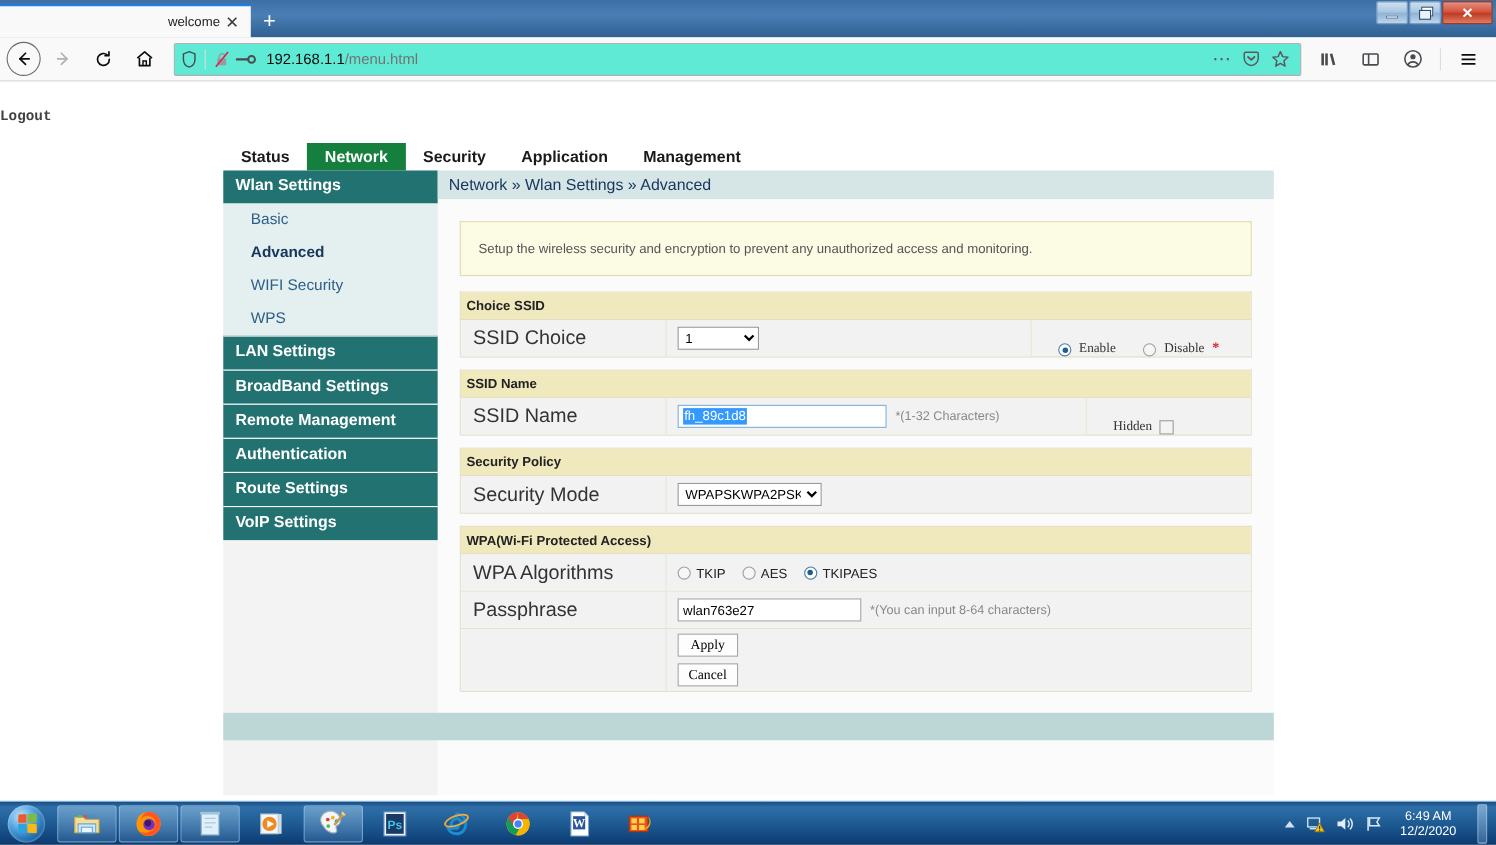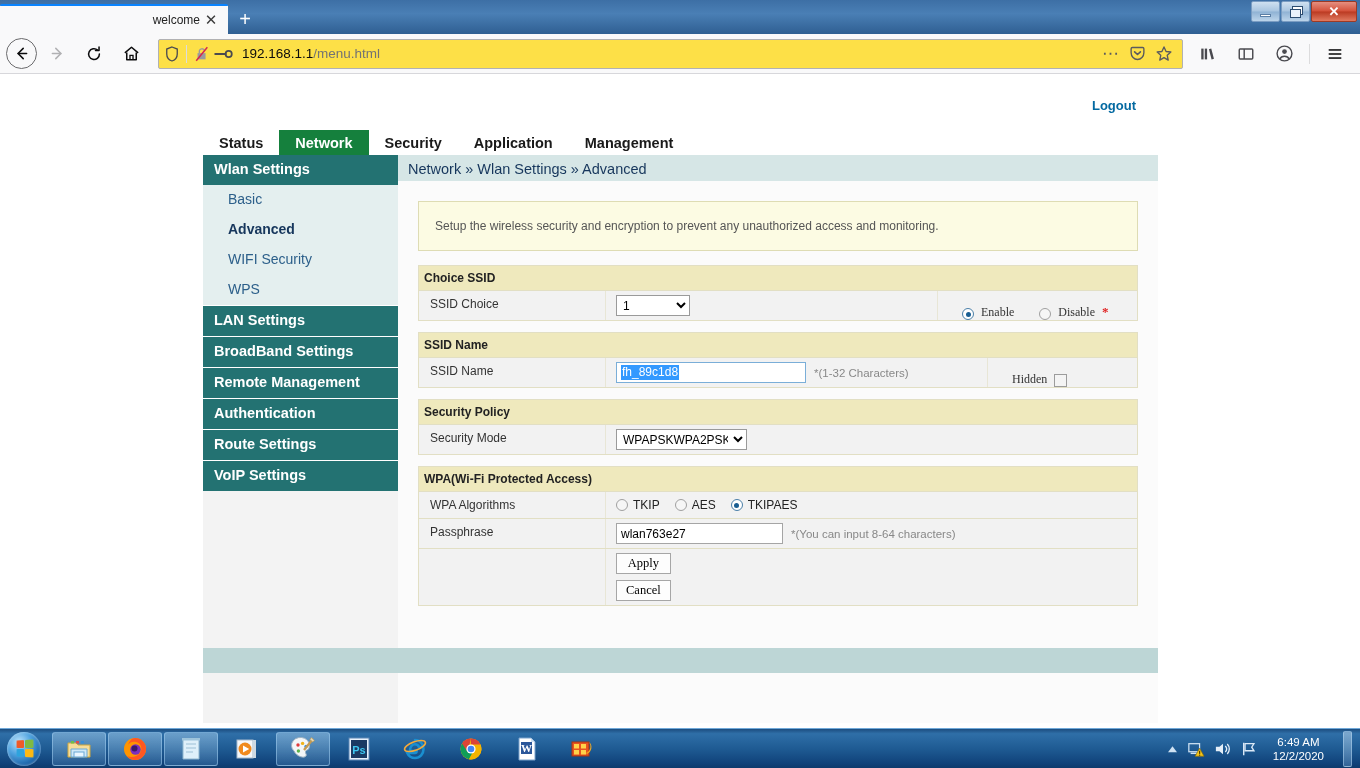--- a/index.html
+++ b/index.html
@@ -76,40 +76,40 @@
   .navbtn {
     width: 34px; height: 34px; margin-left: 3px;
     display: flex; align-items: center; justify-content: center;
     color: #0c0c0d; cursor: pointer;
   }
   .navbtn.back { margin-left: 6px; border: 1.6px solid #6b6b6d; border-radius: 50%; width: 31px; height: 31px; }
   .navbtn.disabled { color: #b1b1b3; }
 
   .urlbar {
     flex: 1; margin: 0 8px 0 10px; height: 30px;
-    background: #fde047; border: 1px solid #b1b1b3; border-radius: 2px;
+    background: #5eead4; border: 1px solid #b1b1b3; border-radius: 2px;
     display: flex; align-items: center; padding: 0 6px;
   }
   .urlbar-icons { display: flex; align-items: center; gap: 6px; padding-right: 7px; border-right: 1px solid #dcdcdd; height: 18px; }
   .url-text { flex: 1; font-size: 13.5px; color: #0c0c0d; padding-left: 9px; white-space: nowrap; }
   .url-text .path { color: #737373; }
   .urlbar-right { display: flex; align-items: center; gap: 9px; padding-right: 3px; }
   .tb-right { display: flex; align-items: center; gap: 4px; padding-right: 8px; }
   .tb-right .navbtn { margin-left: 0; }
   .tb-sep { width: 1px; height: 20px; background: #dcdcdd; margin: 0 4px; }
 
   
   .page {
     position: absolute; left: 0; top: 75px; width: 1360px; height: 653px;
     background: #ffffff; overflow: hidden;
   }
   .logout-row {
     position: absolute; left: 0; top: 23px; width: 1158px;
-    text-align: right; padding-right: 22px;
-    font-size: 13px; font-weight: bold; color: #0369a1;
+    padding-right: 22px;
+    font-size: 13px; font-weight: bold; color: #404040; font-family: Liberation Mono, monospace;
   }
   .logout-link { cursor: pointer; }
 
   .tabs-wrap { position: absolute; left: 203px; top: 55px; width: 955px; height: 28px; }
   .tabs {
     display: flex; align-items: flex-end; height: 28px;
     font-size: 14.5px; font-weight: bold;
   }
   .nav-tab {
     padding: 4px 16px 5px 16px; color: #1a1a1a;
@@ -146,21 +146,21 @@
   .sec-title {
     background: #efe9bd; font-size: 12px; font-weight: bold; color: #222;
     padding: 4px 0 4px 5px; line-height: 16px; border-bottom: 1px solid #e2dfc4;
   }
   .frow {
     display: flex; align-items: stretch;
     background: #f2f2f2; border-bottom: 1px solid #e2dfc4;
     min-height: 27px;
   }
   .fcell-label {
-    width: 186px; font-size: 12px; color: #333;
+    width: 186px; font-size: 18px; color: #333;
     padding: 6px 0 6px 11px; background: #f2f2f2;
   }
   .fcell-ctl {
     flex: 1; display: flex; align-items: center; gap: 8px;
     padding: 4px 0 4px 0; background: #f2f2f2;
     border-left: 1px solid #e8e6d6;
   }
   .fcell-right {
     width: 150px; display: flex; align-items: flex-end; gap: 7px;
     padding-left: 24px; font-size: 12px; color: #333;

